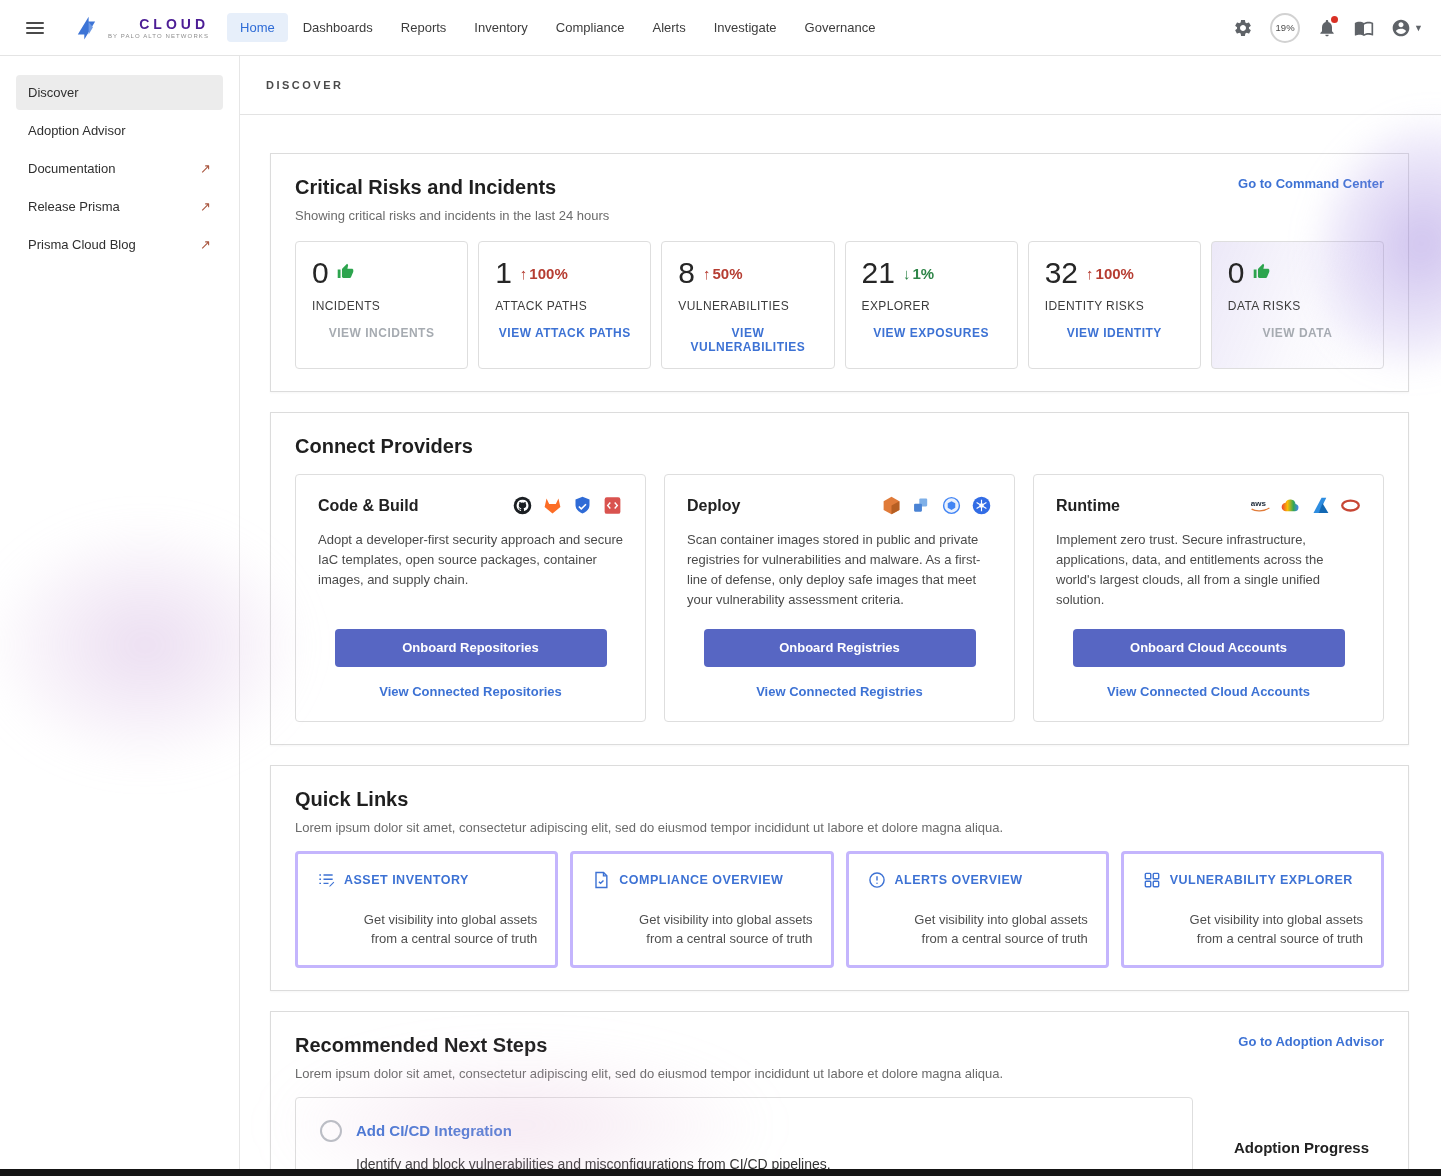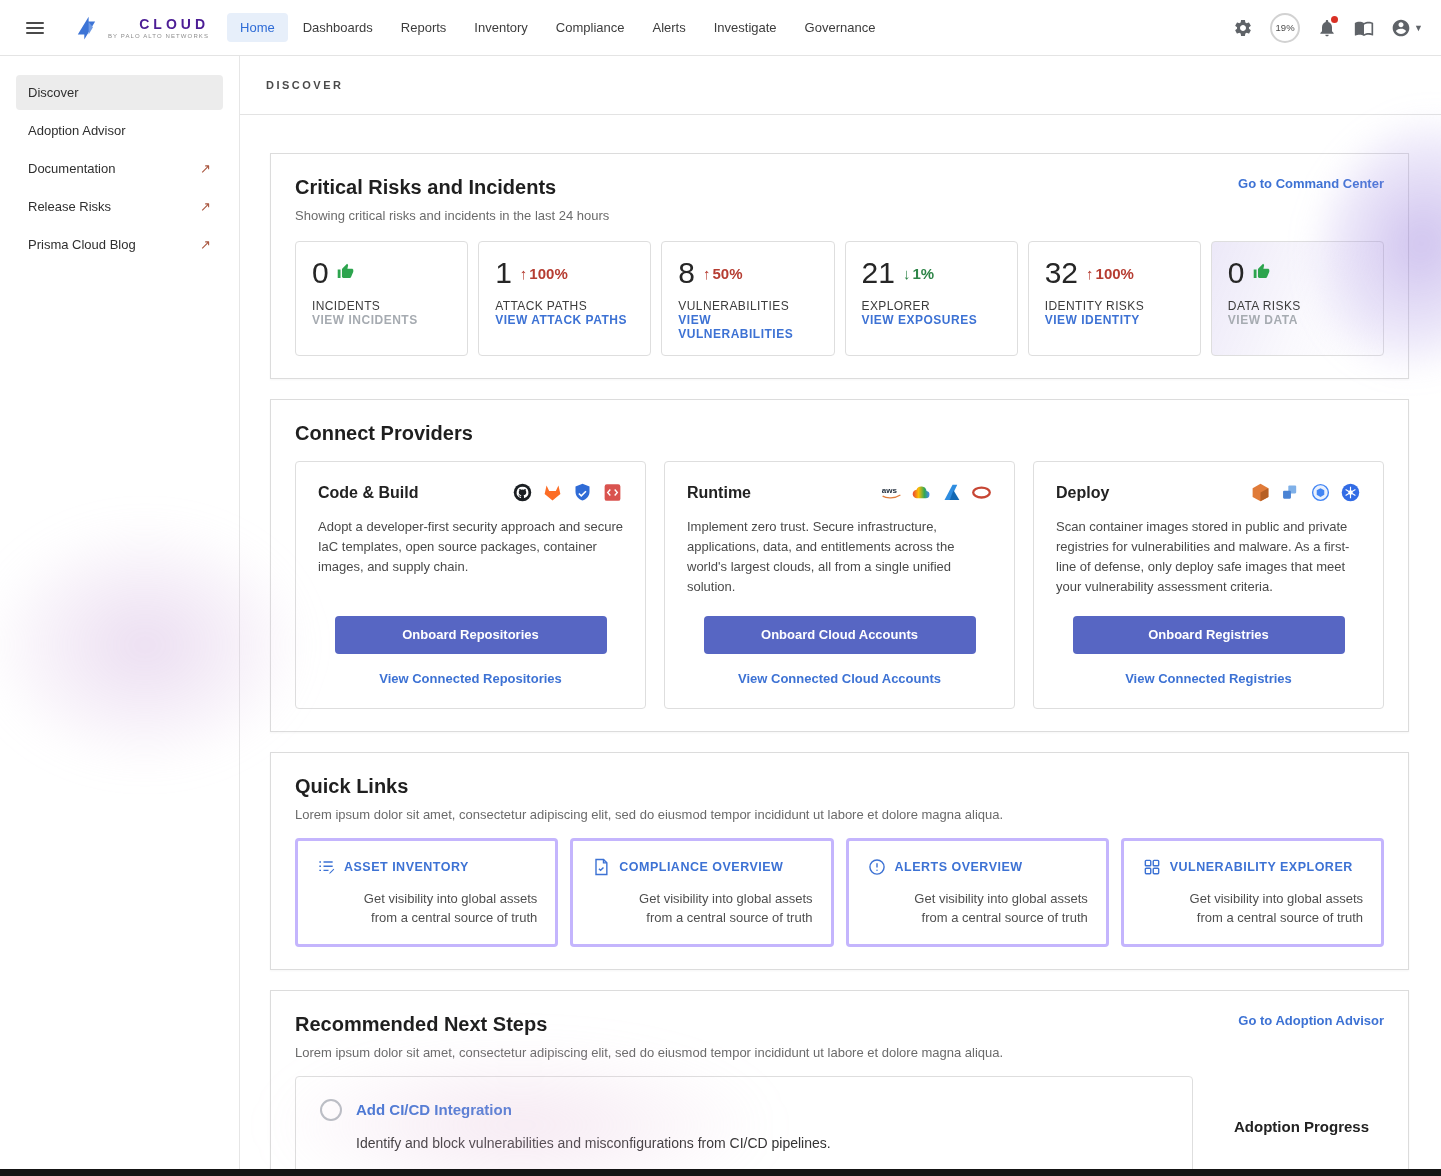--- a/index.html
+++ b/index.html
@@ -56,22 +56,22 @@
   .stats-row { display:flex; gap:10px; margin-top:18px; }
   .stat-card { flex:1; border:1px solid #dedede; border-radius:4px; padding:16px 16px 14px; background:#fff; }
   .stat-card.tinted { background:linear-gradient(112deg, rgba(150,130,215,.18), rgba(205,195,238,.10) 55%, rgba(255,255,255,0)); }
   .stat-top { display:flex; align-items:center; gap:8px; }
   .stat-value { font-size:30px; color:#262626; line-height:1; }
   .trend { font-size:15px; font-weight:600; display:flex; align-items:center; gap:2px; }
   .trend.up { color:#b63d32; }
   .trend.down { color:#2e8548; }
   .thumb svg { width:17px; height:17px; fill:#2da44e; }
   .stat-label { margin-top:11px; font-size:12px; letter-spacing:.4px; color:#3c3c3c; font-weight:500; }
-  .stat-action { display:block; font-size:12px; letter-spacing:.5px; font-weight:600;
-    color:#3d72d4; text-decoration:none; cursor:pointer; }
+  .stat-action { display:block; margin-top:13px; font-size:12px; letter-spacing:.5px; font-weight:600;
+    color:#3d72d4; text-decoration:none; cursor:pointer;text-align:center; }
   .stat-action.disabled { color:#a6abb1; cursor:default; }
 
   
   .providers-row { display:flex; gap:18px; margin-top:16px; }
   .provider-card { flex:1; border:1px solid #dedede; border-radius:4px; padding:20px 22px 22px;
     display:flex; flex-direction:column; background:#fff; }
   .provider-head { display:flex; justify-content:space-between; align-items:center; margin-bottom:14px; }
   .provider-title { font-size:16px; font-weight:600; color:#222; }
   .provider-icons { display:flex; gap:9px; align-items:center; }
   .picon { width:21px; height:21px; display:inline-flex; align-items:center; justify-content:center; }
@@ -80,21 +80,21 @@
   .provider-btn { margin:18px auto 0; width:272px; height:38px; background:#5766c3; color:#fff; border:none;
     border-radius:4px; font-size:13px; font-weight:600; cursor:pointer; font-family:inherit; }
   .provider-link { margin-top:17px; text-align:center; font-size:13px; font-weight:600; color:#3d72d4;
     cursor:pointer; text-decoration:none; display:block; }
 
   
   .quick-row { display:flex; gap:12px; margin-top:16px; }
   .quick-card { flex:1; border:3px solid #c4b5fd; border-radius:4px; padding:16px 18px; cursor:pointer; background:#fff;text-align:right; }
   .quick-head { display:flex; gap:8px; align-items:center; color:#3d72d4; font-size:12.5px; font-weight:600; letter-spacing:.5px; }
   .quick-head svg { width:20px; height:20px; flex:none; }
-  .quick-desc { margin-top:12px; font-size:13px; color:#4f4f4f; line-height:1.5; padding-left:28px; }
+  .quick-desc { margin-top:20px; font-size:13px; color:#4f4f4f; line-height:1.5; padding-left:28px; }
 
   
   .next-row { display:flex; gap:26px; margin-top:16px; align-items:flex-start; }
   .step-card { width:898px; border:1px solid #dedede; border-radius:4px; padding:22px 24px; height:160px; background:#fff; }
   .step-head { display:flex; gap:14px; align-items:center; }
   .radio { width:22px; height:22px; border:2px solid #b9bec4; border-radius:50%; background:#fff; cursor:pointer; flex:none; }
   .step-title { color:#3d72d4; font-size:15px; font-weight:600; cursor:pointer; }
   .step-desc { margin-top:14px; font-size:14px; color:#333; padding-left:36px; }
   .progress-panel { flex:1; text-align:center; padding-top:42px; font-size:15px; font-weight:600; color:#222; }
 
@@ -175,21 +175,21 @@
         <span>Discover</span>
       </div>
       <div class="side-item">
         <span>Adoption Advisor</span>
       </div>
       <div class="side-item">
         <span>Documentation</span>
         <span class="ext">↗</span>
       </div>
       <div class="side-item">
-        <span>Release Risks</span>
+        <span>Release Prisma</span>
         <span class="ext">↗</span>
       </div>
       <div class="side-item">
         <span>Prisma Cloud Blog</span>
         <span class="ext">↗</span>
       </div>
     </aside>
 
     <main class="main">
       <div class="crumb-bar">
@@ -310,20 +310,58 @@
                       <svg viewBox="0 0 24 24">
                         <rect x="3" y="2.5" width="18" height="19" rx="2.5" fill="#d9534f"></rect>
                         <path d="M9.5 8.5 6.5 12l3 3.5M14.5 8.5l3 3.5-3 3.5" stroke="#fff" stroke-width="1.6" fill="none"></path>
                       </svg>
                     </span>
                 </div>
               </div>
               <div class="provider-desc">Adopt a developer-first security approach and secure IaC templates, open source packages, container images, and supply chain.</div>
               <button class="provider-btn">Onboard Repositories</button>
               <a class="provider-link">View Connected Repositories</a>
+            </div>
+
+            <div class="provider-card">
+              <div class="provider-head">
+                <div class="provider-title">Deploy</div>
+                <div class="provider-icons">
+                  <span class="picon">
+                      <svg viewBox="0 0 24 24">
+                        <path fill="#e07b39" d="M12 2l9 5v10l-9 5-9-5V7z"></path>
+                        <path fill="#b65f23" d="M12 12v10l9-5V7z"></path>
+                      </svg>
+                    </span>
+                  <span class="picon">
+                      <svg viewBox="0 0 24 24">
+                        <rect x="9.5" y="4" width="9" height="9" rx="1.2" fill="#7fb0e8"></rect>
+                        <rect x="3.5" y="10" width="9" height="9" rx="1.2" fill="#4a83d4"></rect>
+                      </svg>
+                    </span>
+                  <span class="picon">
+                      <svg viewBox="0 0 24 24">
+                        <circle cx="12" cy="12" r="9" fill="#eaf1fd" stroke="#4285f4" stroke-width="1.6"></circle>
+                        <path d="M12 7l4.3 2.5v5L12 17l-4.3-2.5v-5z" fill="#4285f4"></path>
+                      </svg>
+                    </span>
+                  <span class="picon">
+                      <svg viewBox="0 0 24 24">
+                        <circle cx="12" cy="12" r="10" fill="#326ce5"></circle>
+                        <g stroke="#fff" stroke-width="1.3">
+                          <path d="M12 5.5v13M6.4 8.7l11.2 6.6M17.6 8.7 6.4 15.3"></path>
+                        </g>
+                        <circle cx="12" cy="12" r="2.5" fill="#fff"></circle>
+                      </svg>
+                    </span>
+                </div>
+              </div>
+              <div class="provider-desc">Scan container images stored in public and private registries for vulnerabilities and malware. As a first-line of defense, only deploy safe images that meet your vulnerability assessment criteria.</div>
+              <button class="provider-btn">Onboard Registries</button>
+              <a class="provider-link">View Connected Registries</a>
             </div>
 
             <div class="provider-card">
               <div class="provider-head">
                 <div class="provider-title">Runtime</div>
                 <div class="provider-icons">
                   <span class="picon">
                       <svg viewBox="0 0 26 20" width="24" height="18">
                         <text x="1" y="11" font-family="Liberation Sans, sans-serif" font-size="10" font-weight="bold" fill="#232f3e">aws</text>
                         <path d="M2 14.5c5 3 15 3 22-1.5" stroke="#e07b39" stroke-width="1.5" fill="none"></path>
@@ -353,58 +391,20 @@
                         <ellipse cx="12" cy="10" rx="9.5" ry="5.7" fill="none" stroke="#c74634" stroke-width="2.6"></ellipse>
                       </svg>
                     </span>
                 </div>
               </div>
               <div class="provider-desc">Implement zero trust. Secure infrastructure, applications, data, and entitlements across the world's largest clouds, all from a single unified solution.</div>
               <button class="provider-btn">Onboard Cloud Accounts</button>
               <a class="provider-link">View Connected Cloud Accounts</a>
             </div>
 
-            <div class="provider-card">
-              <div class="provider-head">
-                <div class="provider-title">Deploy</div>
-                <div class="provider-icons">
-                  <span class="picon">
-                      <svg viewBox="0 0 24 24">
-                        <path fill="#e07b39" d="M12 2l9 5v10l-9 5-9-5V7z"></path>
-                        <path fill="#b65f23" d="M12 12v10l9-5V7z"></path>
-                      </svg>
-                    </span>
-                  <span class="picon">
-                      <svg viewBox="0 0 24 24">
-                        <rect x="9.5" y="4" width="9" height="9" rx="1.2" fill="#7fb0e8"></rect>
-                        <rect x="3.5" y="10" width="9" height="9" rx="1.2" fill="#4a83d4"></rect>
-                      </svg>
-                    </span>
-                  <span class="picon">
-                      <svg viewBox="0 0 24 24">
-                        <circle cx="12" cy="12" r="9" fill="#eaf1fd" stroke="#4285f4" stroke-width="1.6"></circle>
-                        <path d="M12 7l4.3 2.5v5L12 17l-4.3-2.5v-5z" fill="#4285f4"></path>
-                      </svg>
-                    </span>
-                  <span class="picon">
-                      <svg viewBox="0 0 24 24">
-                        <circle cx="12" cy="12" r="10" fill="#326ce5"></circle>
-                        <g stroke="#fff" stroke-width="1.3">
-                          <path d="M12 5.5v13M6.4 8.7l11.2 6.6M17.6 8.7 6.4 15.3"></path>
-                        </g>
-                        <circle cx="12" cy="12" r="2.5" fill="#fff"></circle>
-                      </svg>
-                    </span>
-                </div>
-              </div>
-              <div class="provider-desc">Scan container images stored in public and private registries for vulnerabilities and malware. As a first-line of defense, only deploy safe images that meet your vulnerability assessment criteria.</div>
-              <button class="provider-btn">Onboard Registries</button>
-              <a class="provider-link">View Connected Registries</a>
-            </div>
-
           </div>
         </section>
 
         <section class="card">
           <div class="card-title">Quick Links</div>
           <div class="card-sub">Lorem ipsum dolor sit amet, consectetur adipiscing elit, sed do eiusmod tempor incididunt ut labore et dolore magna aliqua.</div>
           <div class="quick-row">
 
             <div class="quick-card">
               <div class="quick-head">

